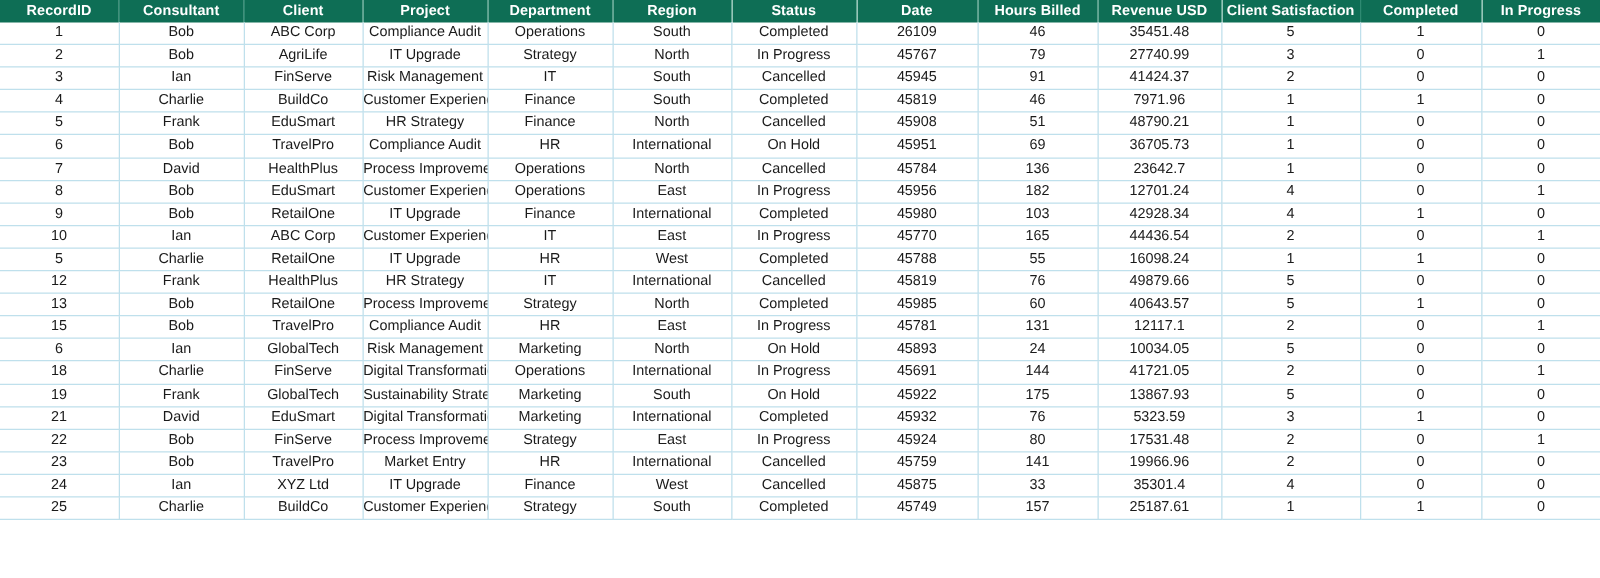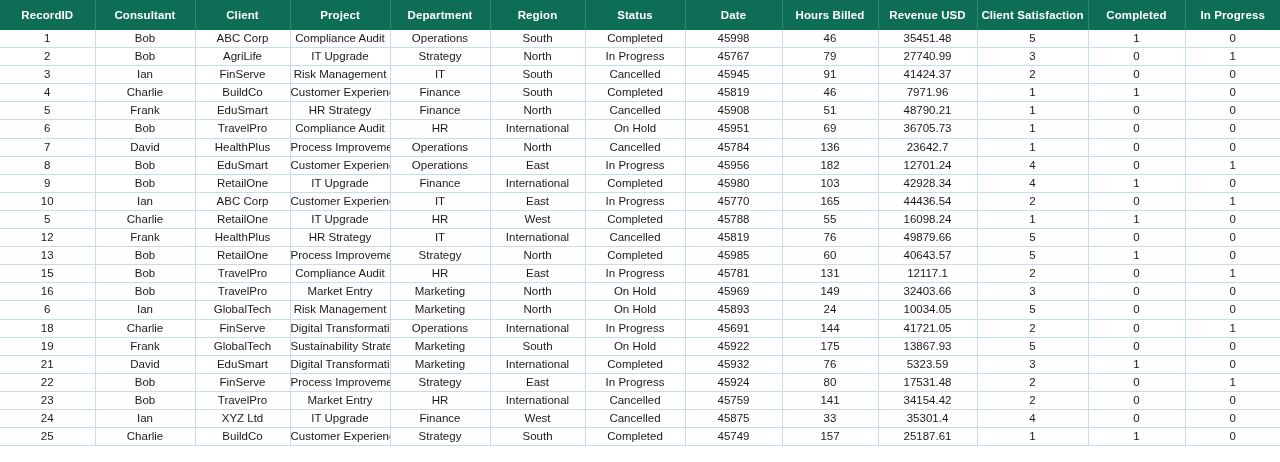--- a/index.html
+++ b/index.html
@@ -24,21 +24,21 @@
     text-align: center;
     vertical-align: middle;
     white-space: nowrap;
     overflow: hidden;
   }
   #grid thead th {
     background: #0E6E55;
     color: #ffffff;
     font-size: 11.5px;
     font-weight: bold;
-    height: 30px;
+    height: 18px;
     line-height: 18px;
     letter-spacing: 0.1px;
     border-right: 1px solid #2f8a72;
   }
   #grid thead th:last-child {
     border-right: none;
   }
   #grid tbody td {
     color: #1a1a1a;
     font-size: 11.5px;
@@ -108,21 +108,21 @@
   </thead>
   <tbody>
       <tr>
         <td>1</td>
         <td>Bob</td>
         <td>ABC Corp</td>
         <td>Compliance Audit</td>
         <td>Operations</td>
         <td>South</td>
         <td>Completed</td>
-        <td>45998</td>
+        <td>26109</td>
         <td>46</td>
         <td>35451.48</td>
         <td>5</td>
         <td>1</td>
         <td>0</td>
       </tr>
       <tr>
         <td>2</td>
         <td>Bob</td>
         <td>AgriLife</td>
@@ -309,35 +309,20 @@
         <td>Compliance Audit</td>
         <td>HR</td>
         <td>East</td>
         <td>In Progress</td>
         <td>45781</td>
         <td>131</td>
         <td>12117.1</td>
         <td>2</td>
         <td>0</td>
         <td>1</td>
-      </tr>
-      <tr>
-        <td>16</td>
-        <td>Bob</td>
-        <td>TravelPro</td>
-        <td>Market Entry</td>
-        <td>Marketing</td>
-        <td>North</td>
-        <td>On Hold</td>
-        <td>45969</td>
-        <td>149</td>
-        <td>32403.66</td>
-        <td>3</td>
-        <td>0</td>
-        <td>0</td>
       </tr>
       <tr>
         <td>6</td>
         <td>Ian</td>
         <td>GlobalTech</td>
         <td>Risk Management</td>
         <td>Marketing</td>
         <td>North</td>
         <td>On Hold</td>
         <td>45893</td>
@@ -410,21 +395,21 @@
       <tr>
         <td>23</td>
         <td>Bob</td>
         <td>TravelPro</td>
         <td>Market Entry</td>
         <td>HR</td>
         <td>International</td>
         <td>Cancelled</td>
         <td>45759</td>
         <td>141</td>
-        <td>34154.42</td>
+        <td>19966.96</td>
         <td>2</td>
         <td>0</td>
         <td>0</td>
       </tr>
       <tr>
         <td>24</td>
         <td>Ian</td>
         <td>XYZ Ltd</td>
         <td>IT Upgrade</td>
         <td>Finance</td>

